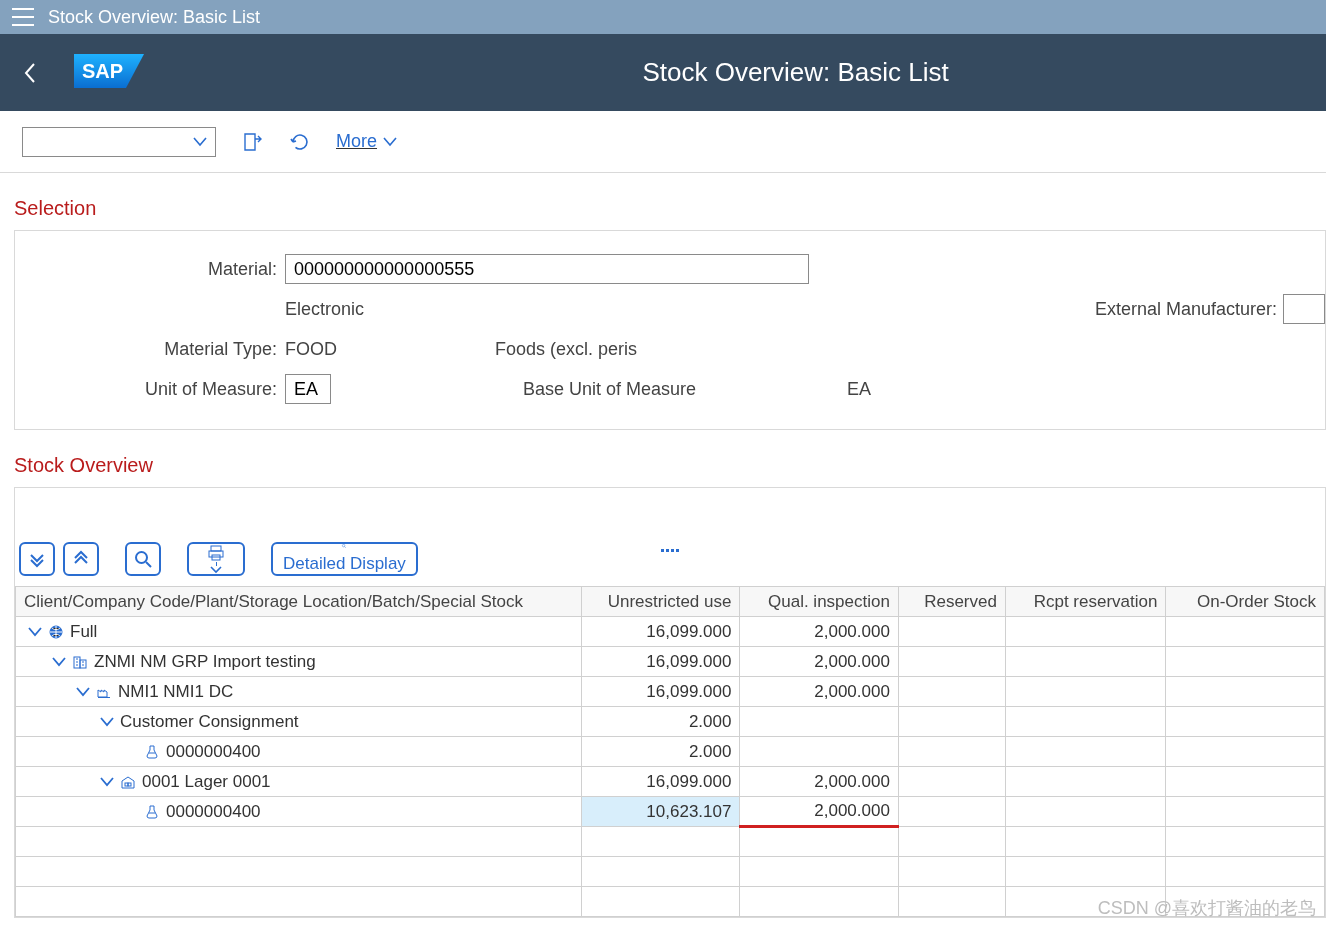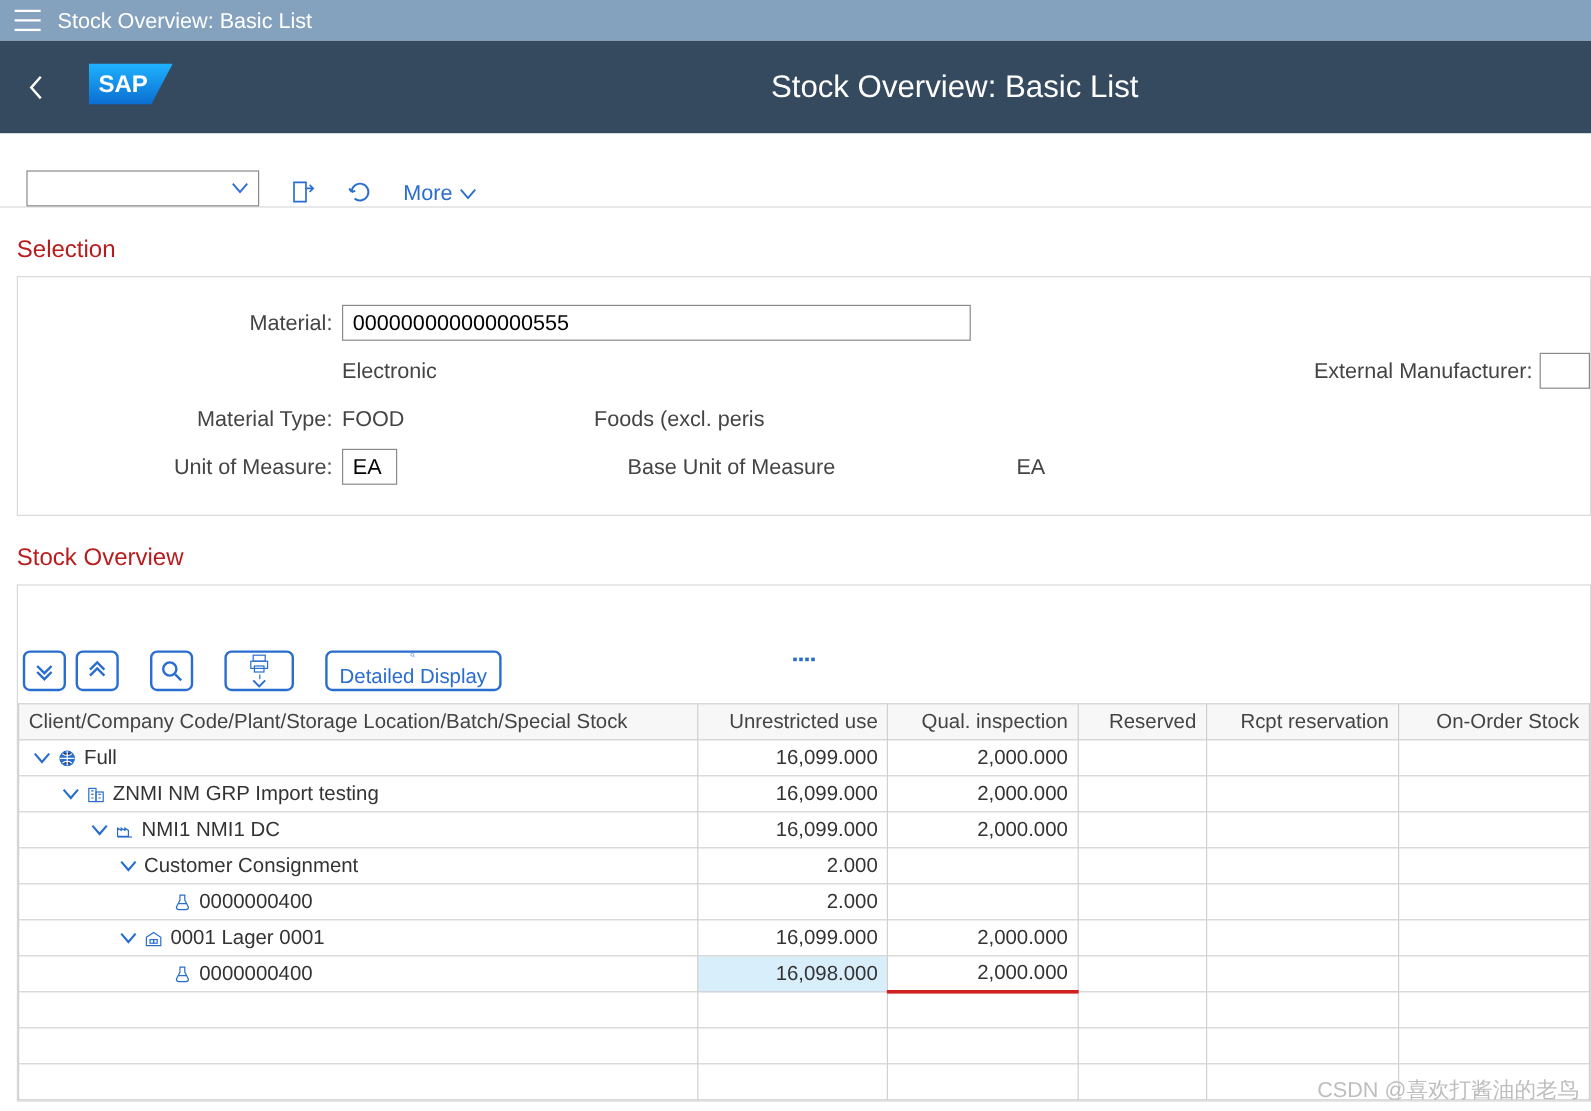--- a/index.html
+++ b/index.html
@@ -10,21 +10,21 @@
 .hamburger { cursor: pointer; }
 .hamburger svg { display: block; }
 
 
 .header { background: #354a5f; height: 77px; display: flex; align-items: center; padding: 0 14px; color: #fff; position: relative; }
 .back-btn { width: 32px; height: 32px; display:flex;align-items:center;justify-content:center;cursor:pointer; }
 .sap-logo { margin-left: 28px; }
 .header-title { position: absolute; left: 50%; transform: translateX(-50%); font-size: 26px; font-weight: 400; left: 60%; }
 
 
-.toolbar { height: 62px; border-bottom: 1px solid #d9d9d9; display: flex; align-items: flex-end; padding: 0 22px; gap: 24px; }
+.toolbar { height: 62px; border-bottom: 1px solid #d9d9d9; display: flex; align-items: center; padding: 0 22px; gap: 24px; text-decoration: underline; }
 .tb-select { width: 194px; height: 30px; border: 1px solid #8a8a8a; display:flex; align-items:center; justify-content:flex-end; padding-right:8px; cursor:pointer; }
 .tb-icon { width: 24px; height: 24px; display:flex;align-items:center;justify-content:center; color:#2a6dd0; cursor:pointer; }
 .tb-more { color:#2a6dd0; font-size:18px; display:flex; align-items:center; gap:6px; cursor:pointer;}
 
 
 .section-title { font-size: 20px; color: #b91c1c; padding: 24px 14px 4px 14px; }
 
 
 .sel-panel { border:1px solid #d9d9d9; margin: 6px 0 0 14px; padding: 18px 0 20px 0; }
 .form-row { display:flex; align-items:center; height: 40px; }
@@ -352,21 +352,21 @@
               <span style="width:14px"></span>
               <span class="ticon">
                 <svg width="16" height="16" viewBox="0 0 16 16">
                   <path d="M6 2h4v4l3 6a2 2 0 0 1-2 2H5a2 2 0 0 1-2-2l3-6z" stroke="#2a6dd0" fill="none"></path>
                   <path d="M5 9h6" stroke="#2a6dd0"></path>
                 </svg>
               </span>
               <span>0000000400</span>
             </div>
           </td>
-          <td class="num hl-blue">16,098.000</td>
+          <td class="num hl-blue">10,623.107</td>
           <td class="num underline-red">2,000.000</td>
           <td class="num"></td>
           <td class="num"></td>
           <td class="num"></td>
         </tr>
         <tr>
           <td></td>
           <td class="num"></td>
           <td class="num"></td>
           <td class="num"></td>

